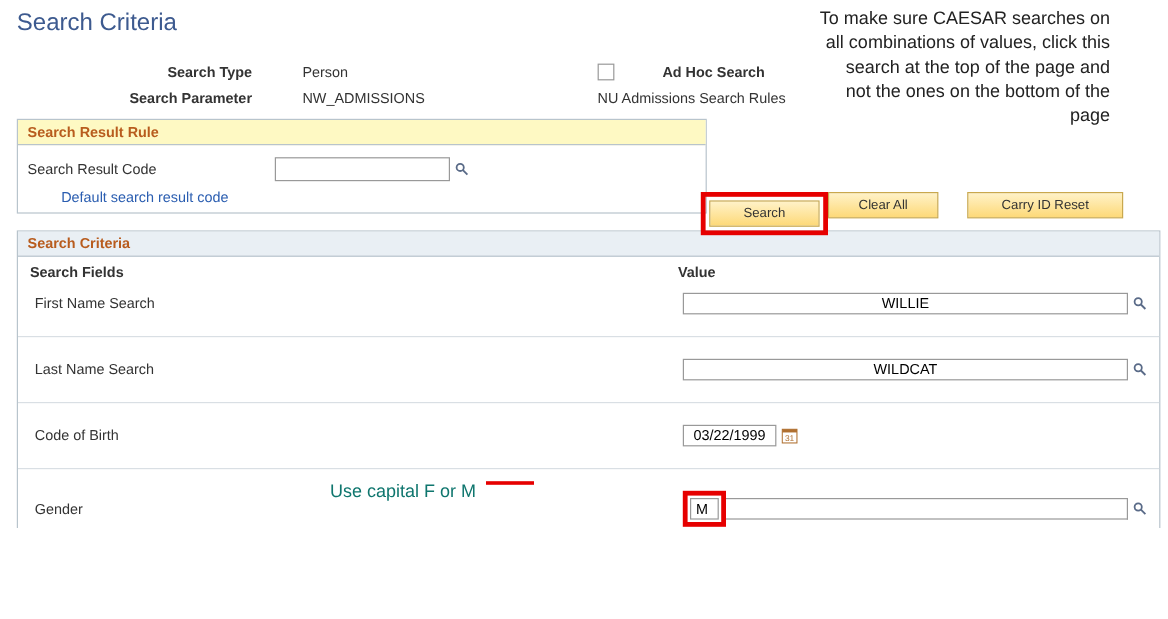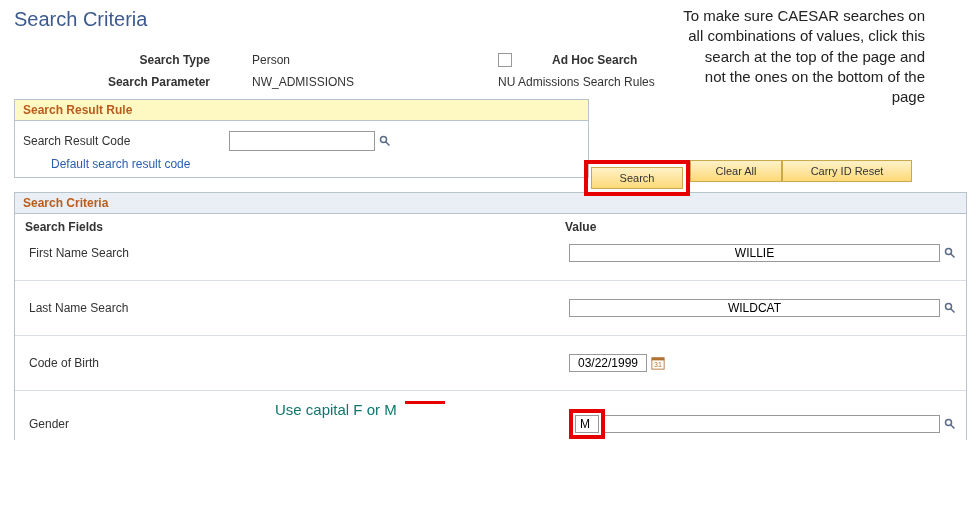--- a/index.html
+++ b/index.html
@@ -123,20 +123,21 @@
     width: 92px;
     height: 22px;
     background: linear-gradient(#fff2c8, #fdd978);
     border: 1px solid #c9a84e;
     color: #333;
     font-size: 11px;
     cursor: pointer;
   }
   .ps-button.wide {
     width: 130px;
+    margin-left: 24px;
   }
   .red-box-btn {
     border: 4px solid #e60000;
     padding: 3px;
     display: inline-block;
   }
 
   
   .annot-top {
     position: absolute;

